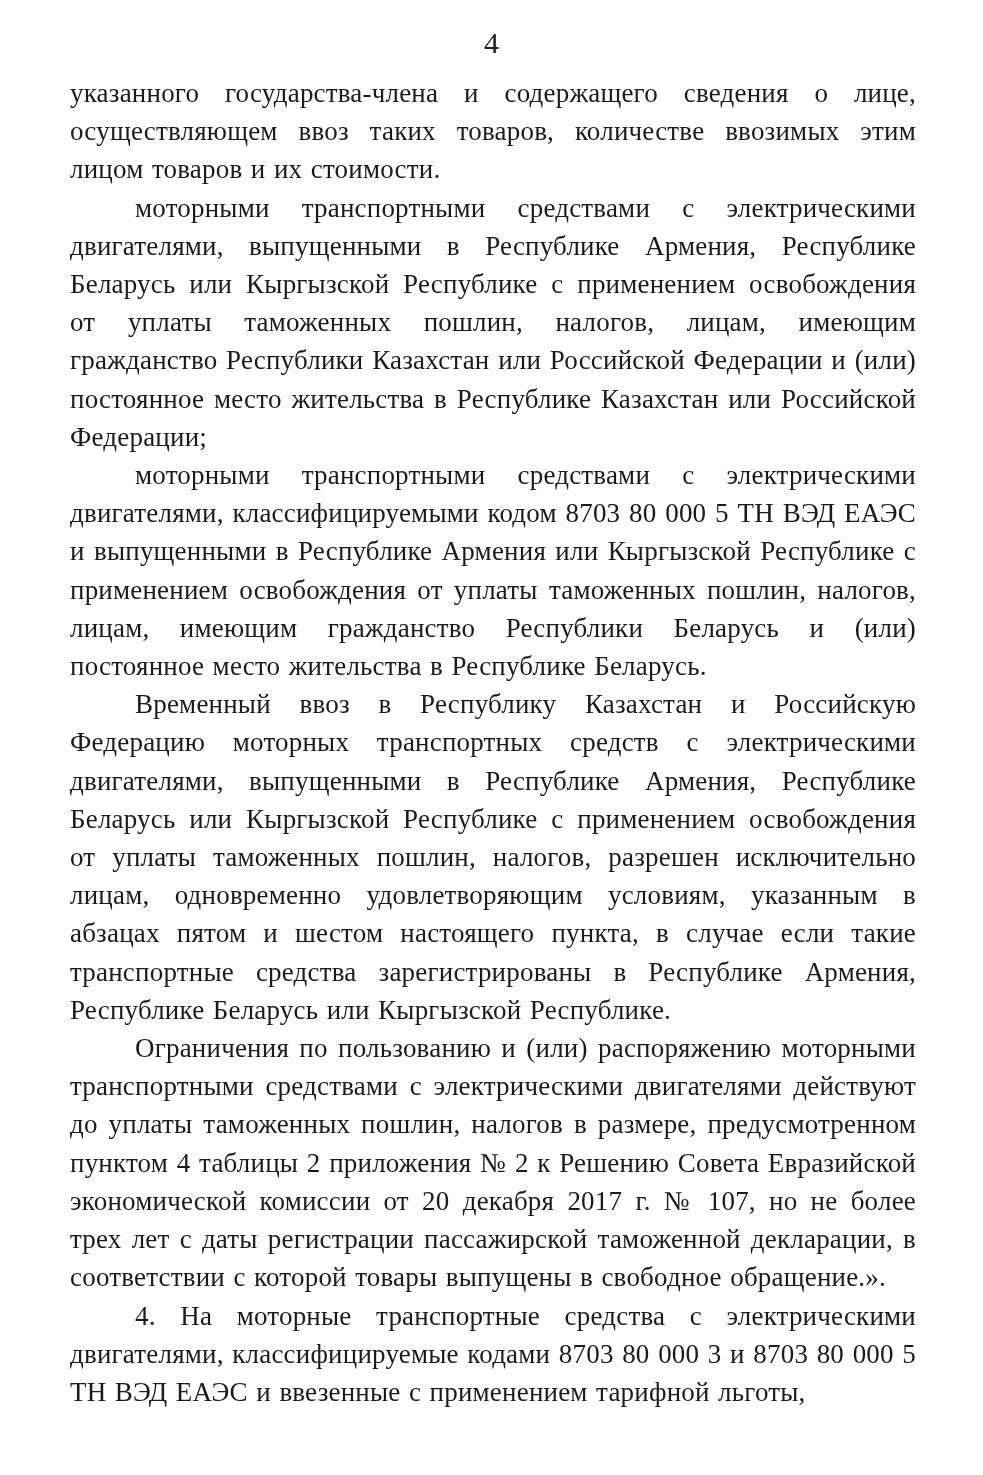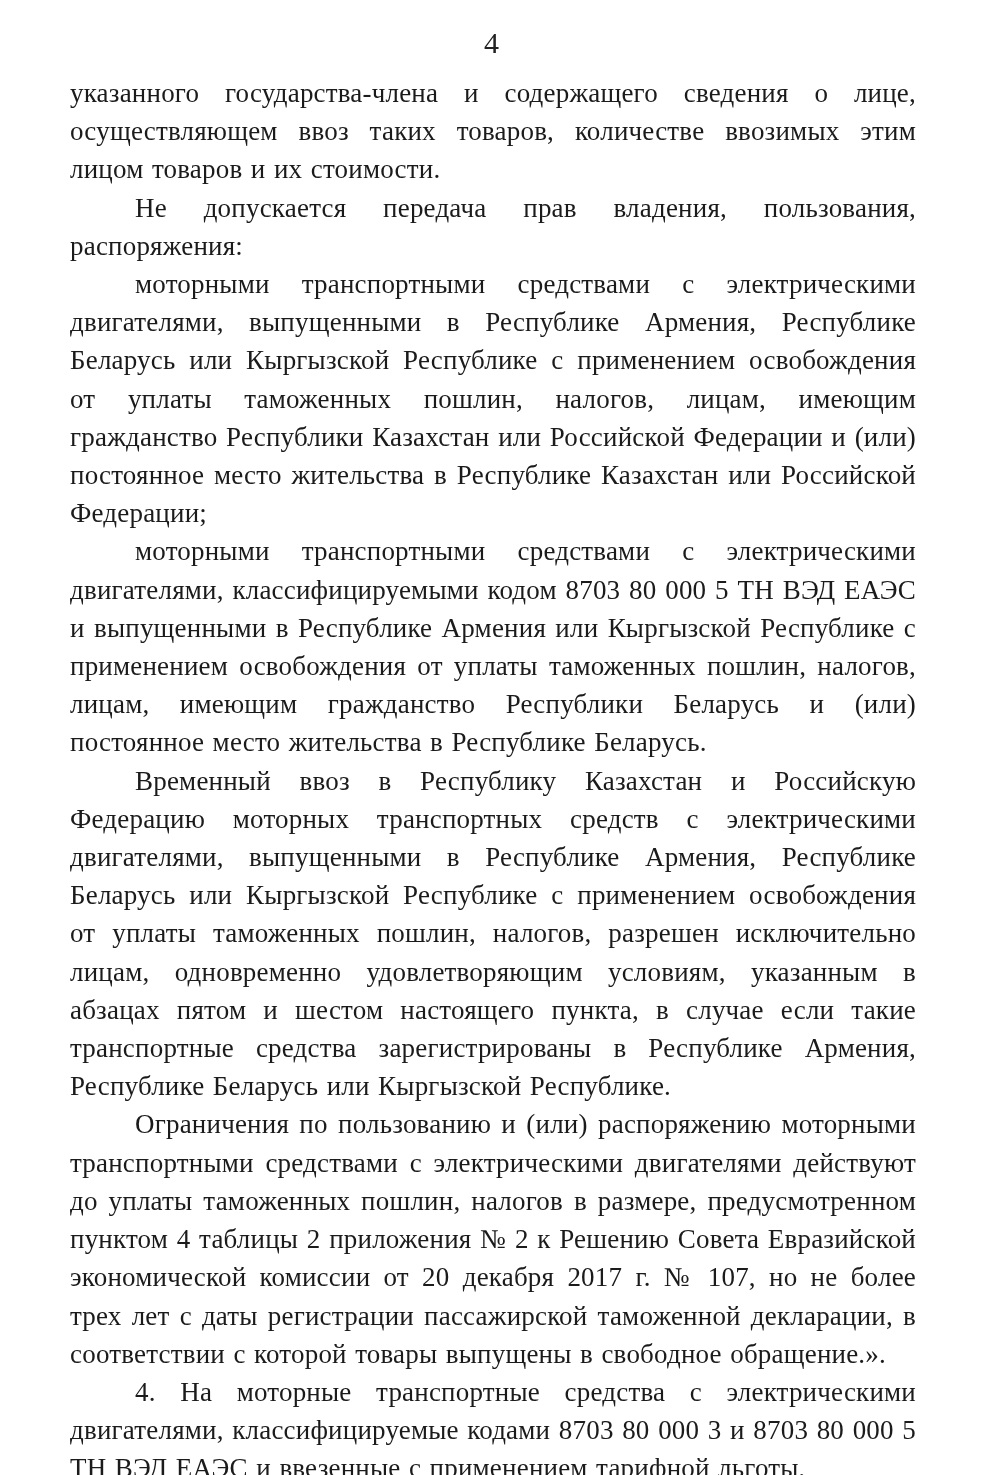--- a/index.html
+++ b/index.html
@@ -44,21 +44,20 @@
 </style>
 </head>
 <body>
 
 <div class="page">
 
   <div class="page-number">4</div>
 
   <div class="body-text">
     <p>указанного государства-члена и содержащего сведения о лице, осуществляющем ввоз таких товаров, количестве ввозимых этим лицом товаров и их стоимости.</p>
-    <p class="indent">Не допускается передача прав владения, пользования, распоряжения:</p>
     <p class="indent">моторными транспортными средствами с электрическими двигателями, выпущенными в Республике Армения, Республике Беларусь или Кыргызской Республике с применением освобождения от уплаты таможенных пошлин, налогов, лицам, имеющим гражданство Республики Казахстан или Российской Федерации и (или) постоянное место жительства в Республике Казахстан или Российской Федерации;</p>
     <p class="indent">моторными транспортными средствами с электрическими двигателями, классифицируемыми кодом 8703 80 000 5 ТН ВЭД ЕАЭС и выпущенными в Республике Армения или Кыргызской Республике с применением освобождения от уплаты таможенных пошлин, налогов, лицам, имеющим гражданство Республики Беларусь и (или) постоянное место жительства в Республике Беларусь.</p>
     <p class="indent">Временный ввоз в Республику Казахстан и Российскую Федерацию моторных транспортных средств с электрическими двигателями, выпущенными в Республике Армения, Республике Беларусь или Кыргызской Республике с применением освобождения от уплаты таможенных пошлин, налогов, разрешен исключительно лицам, одновременно удовлетворяющим условиям, указанным в абзацах пятом и шестом настоящего пункта, в случае если такие транспортные средства зарегистрированы в Республике Армения, Республике Беларусь или Кыргызской Республике.</p>
     <p class="indent">Ограничения по пользованию и (или) распоряжению моторными транспортными средствами с электрическими двигателями действуют до уплаты таможенных пошлин, налогов в размере, предусмотренном пунктом 4 таблицы 2 приложения № 2 к Решению Совета Евразийской экономической комиссии от 20 декабря 2017 г. № 107, но не более трех лет с даты регистрации пассажирской таможенной декларации, в соответствии с которой товары выпущены в свободное обращение.».</p>
     <p class="indent">4. На моторные транспортные средства с электрическими двигателями, классифицируемые кодами 8703 80 000 3 и 8703 80 000 5 ТН ВЭД ЕАЭС и ввезенные с применением тарифной льготы,</p>
   </div>
 
 </div>
 
 </body></html>

